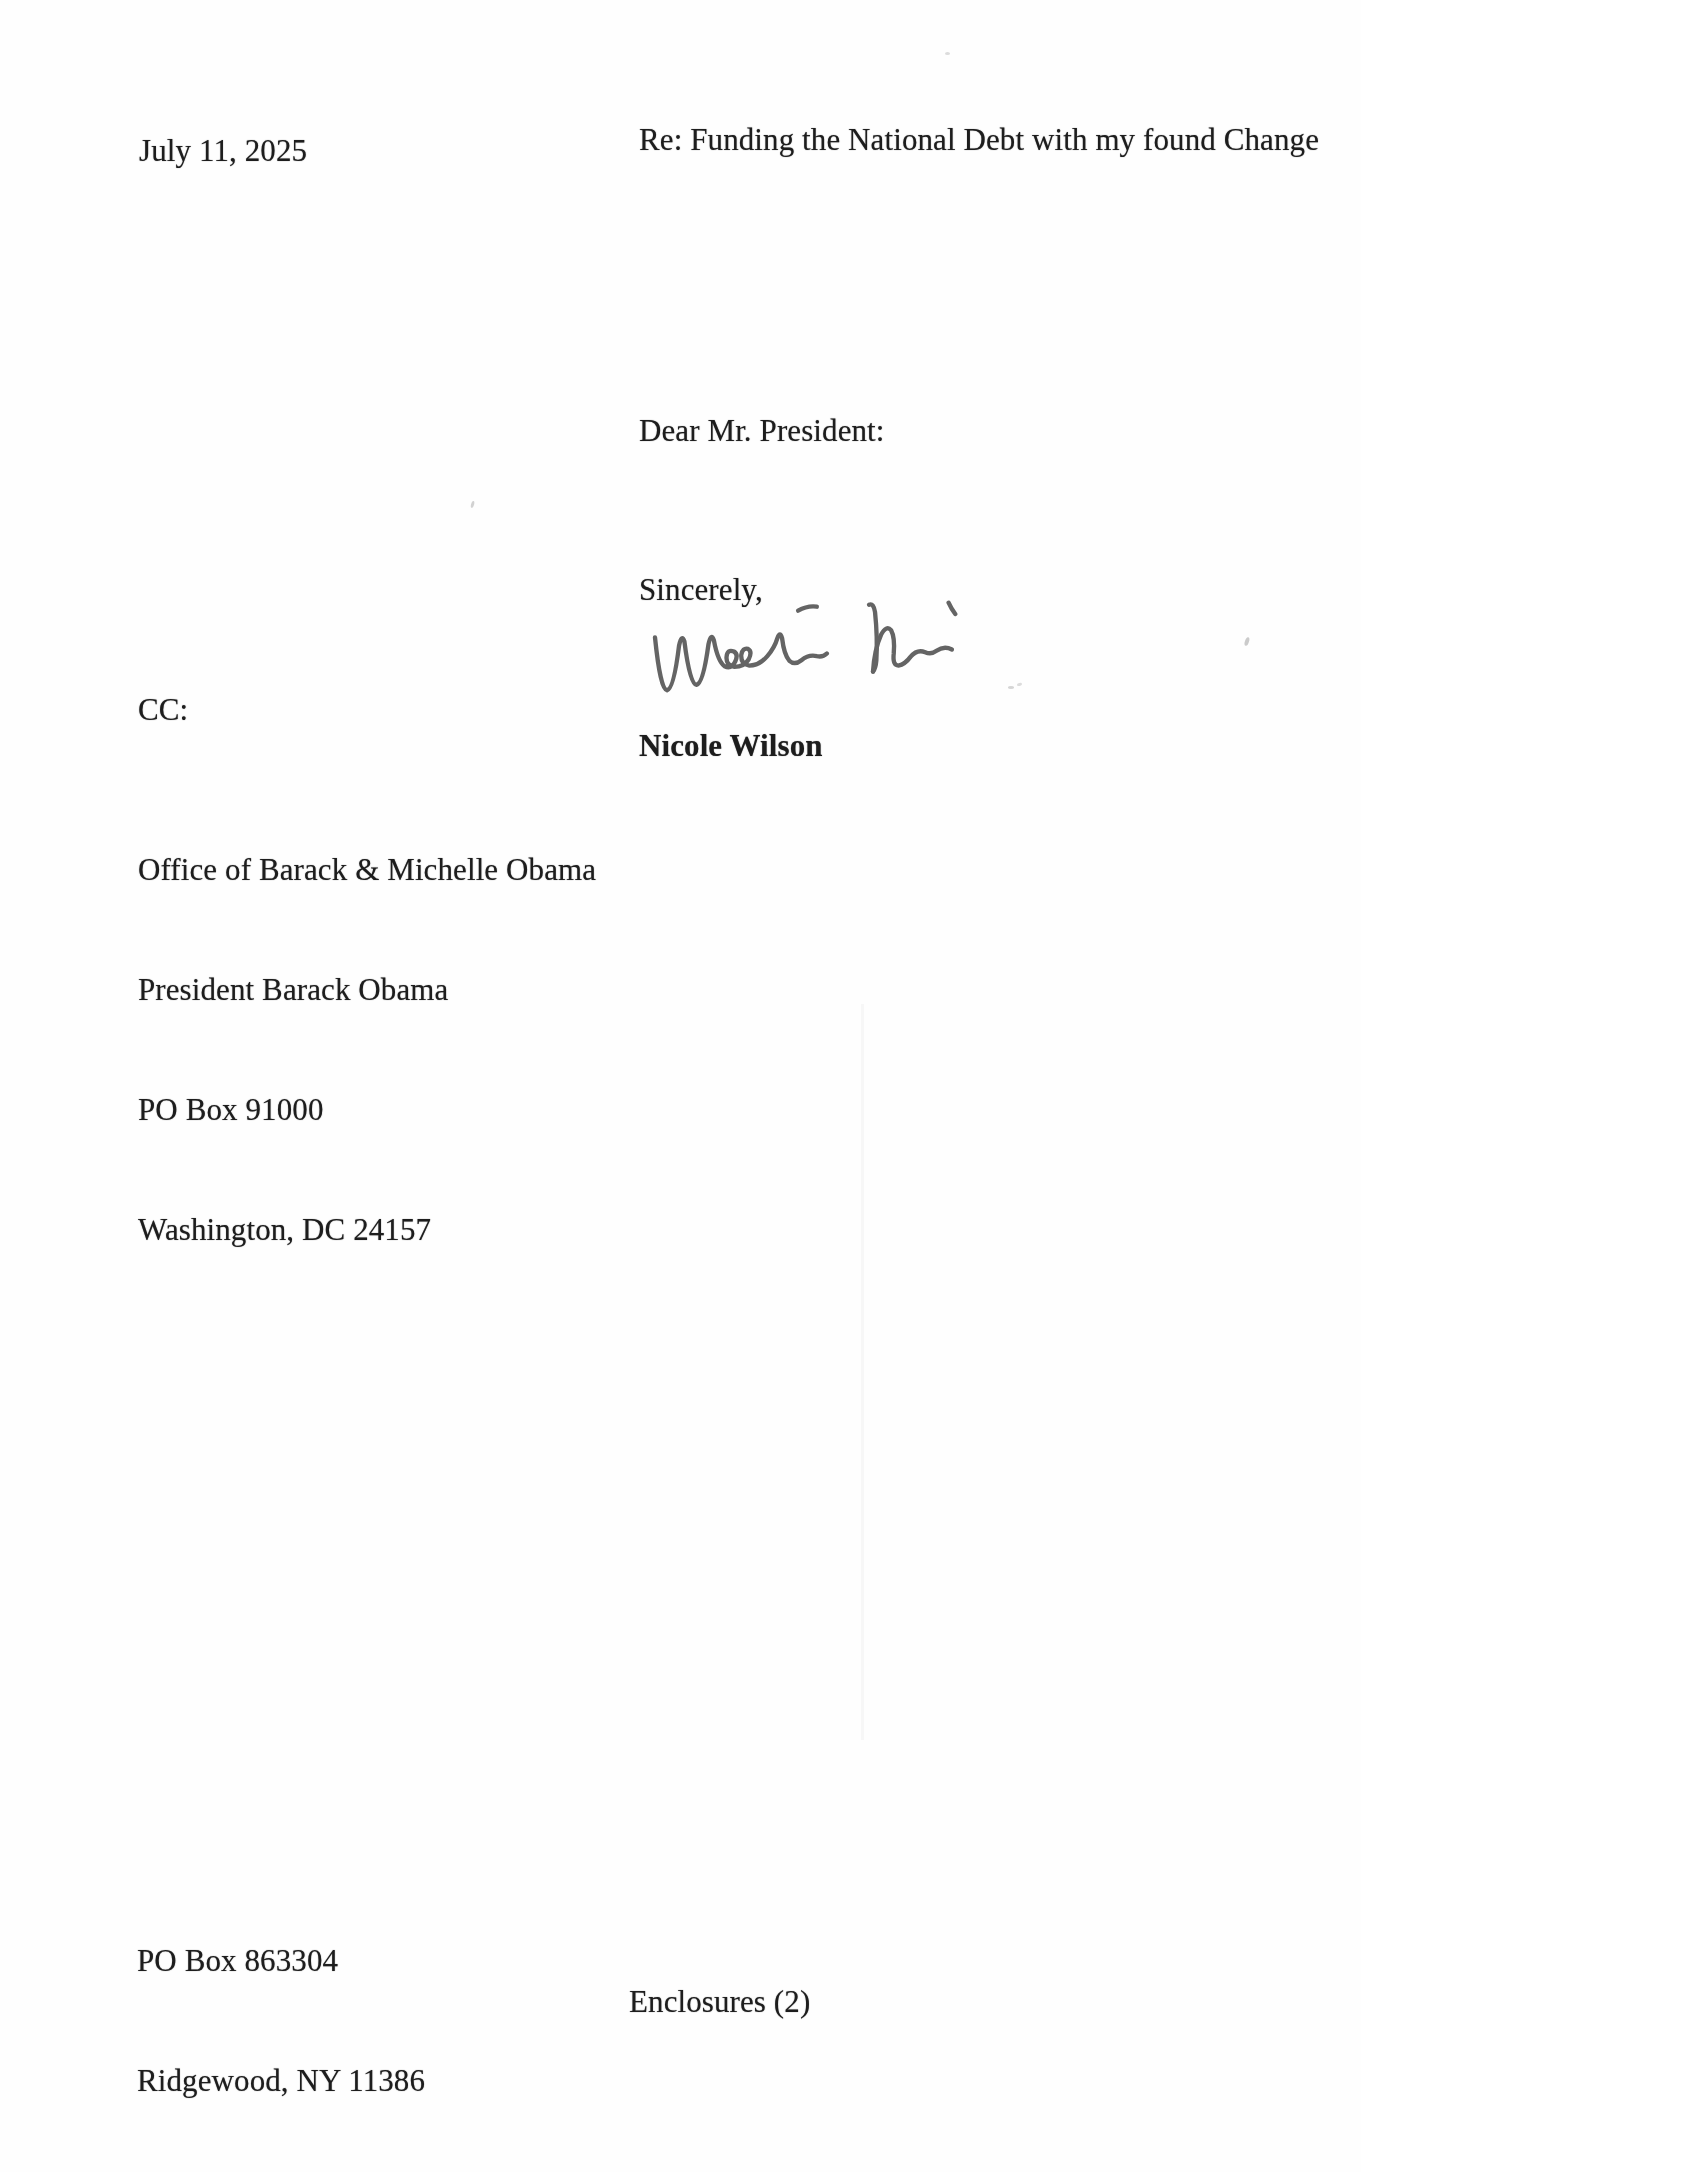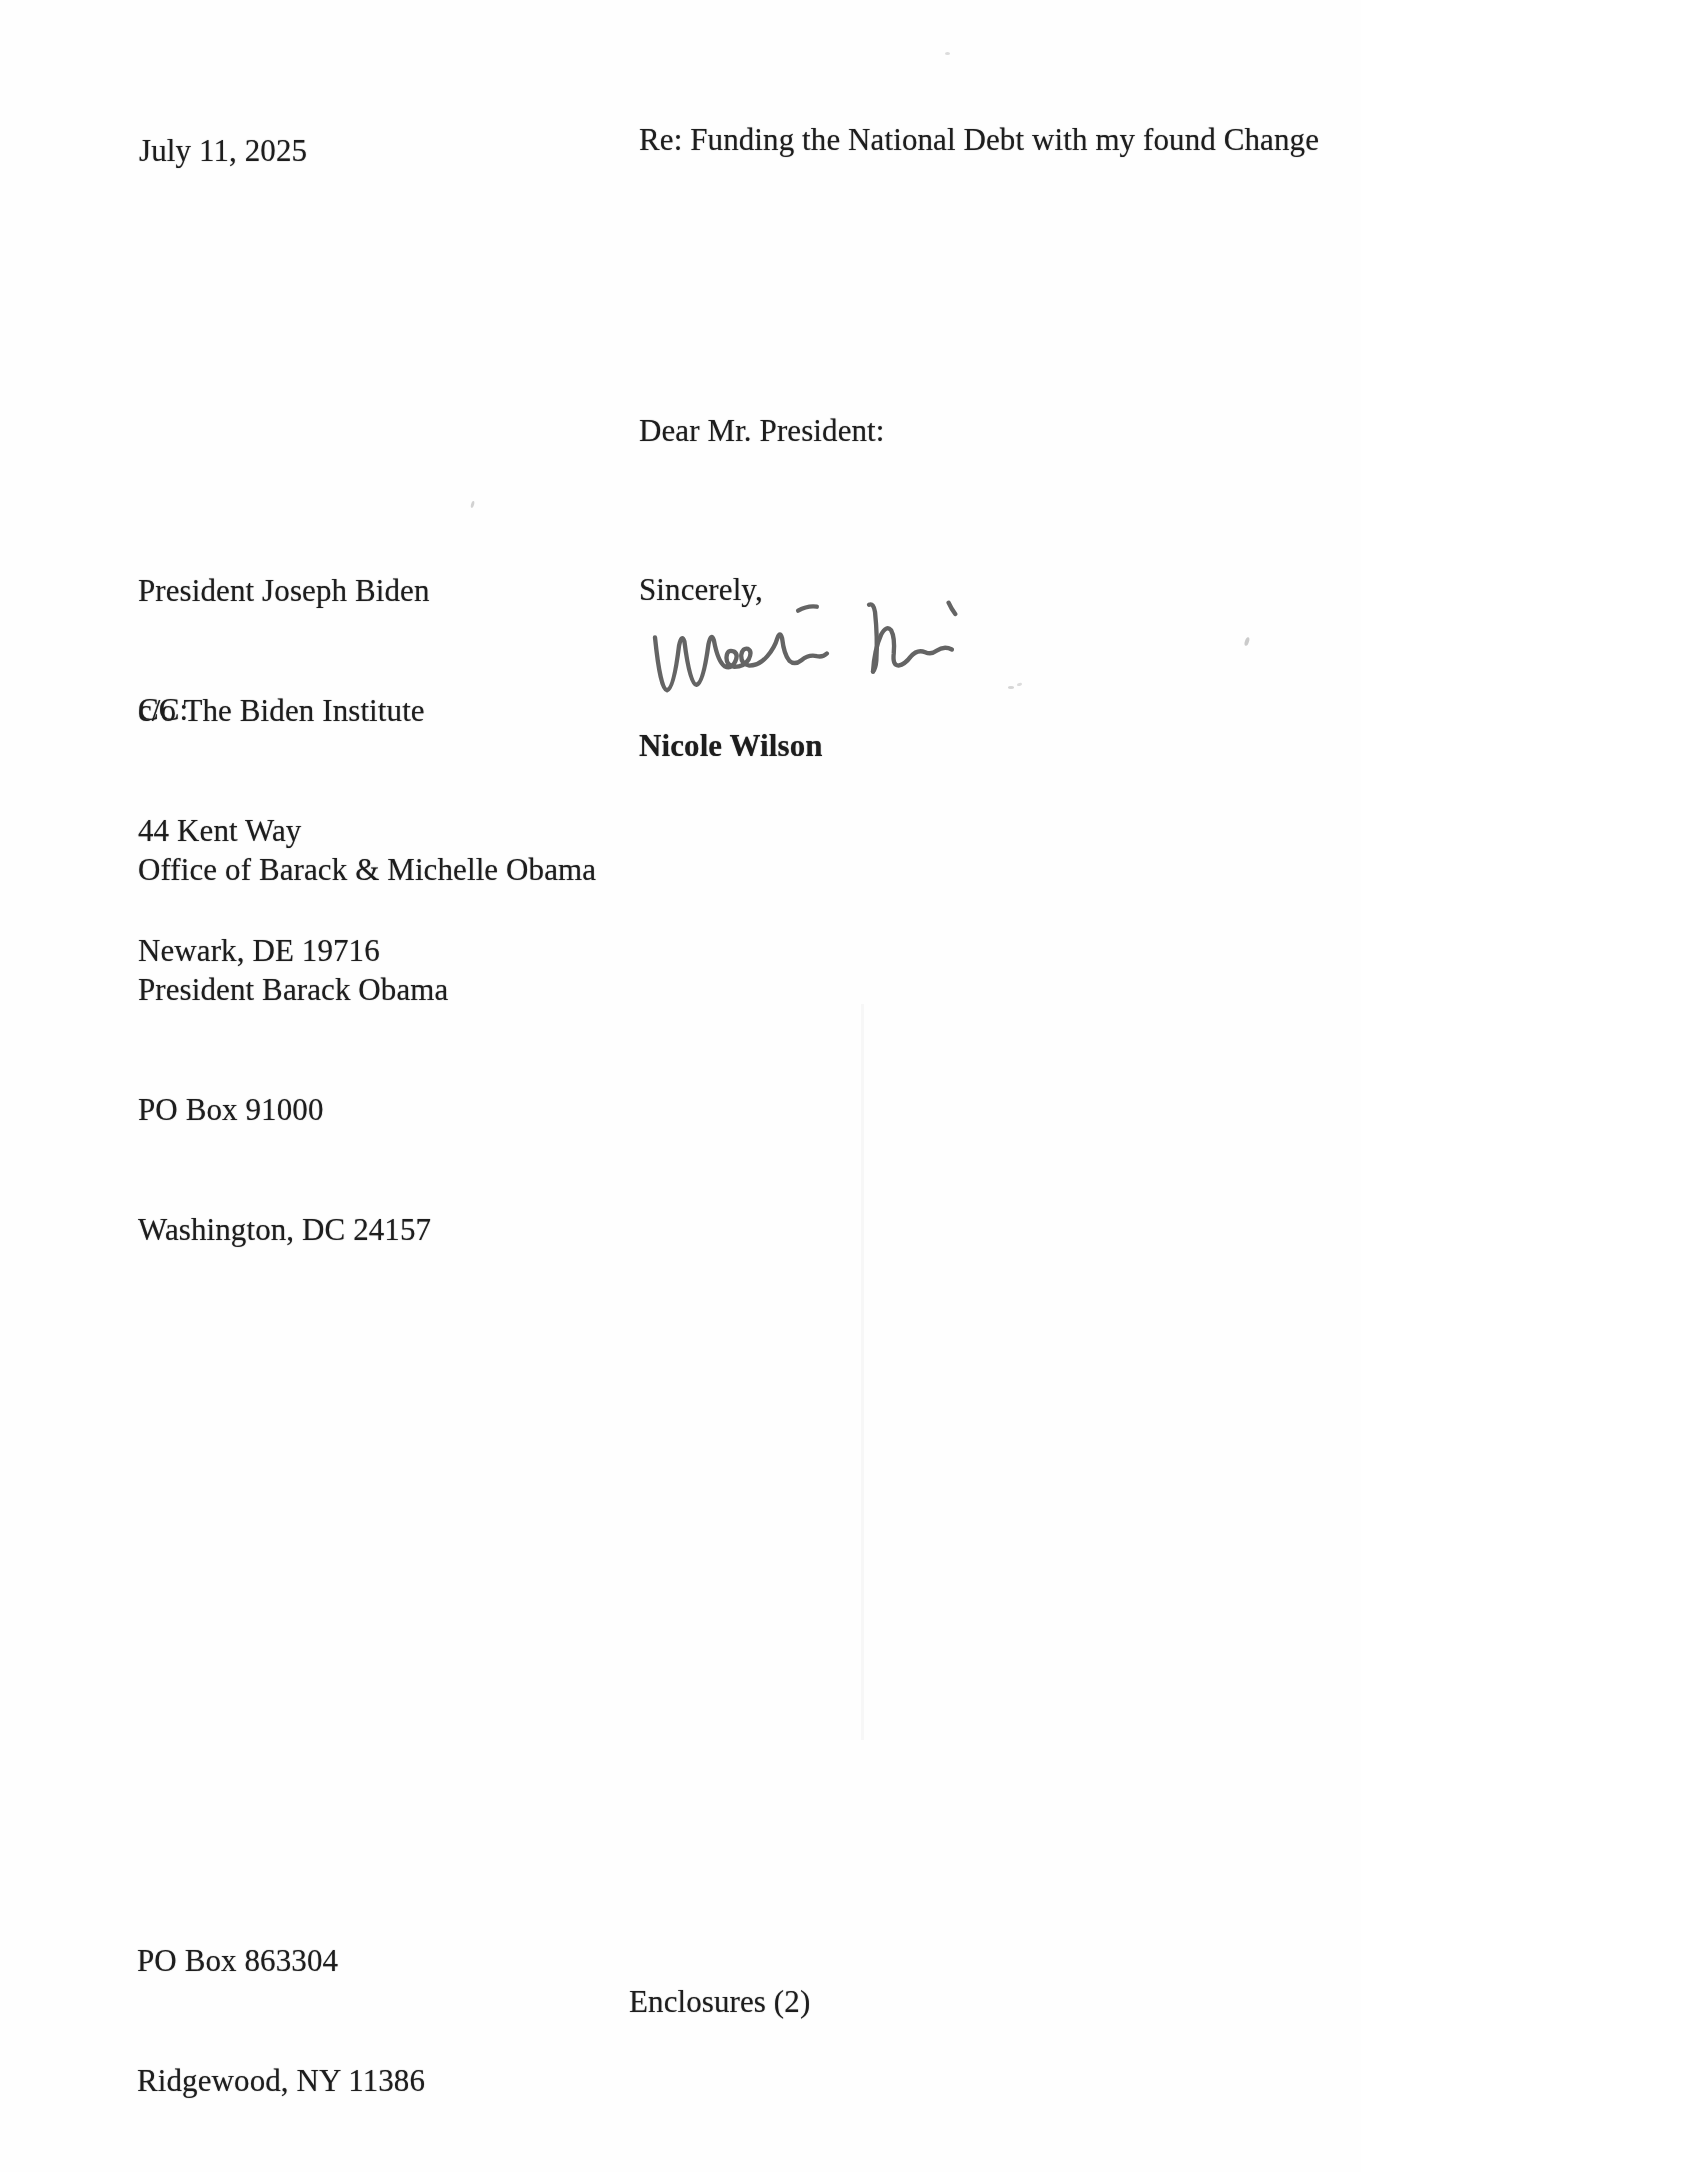--- a/index.html
+++ b/index.html
@@ -38,26 +38,20 @@
   }
 </style>
 </head>
 <body>
 
 <div class="page">
 
   <div class="txt" style="left:139px; top:131px;">July 11, 2025</div>
   <div class="txt" style="left:639px; top:120px;">Re: Funding the National Debt with my found Change</div>
 
-  <div class="txt block" style="left:138px; top:491px;">
-    <div>President Joseph Biden</div>
-    <div>c/o The Biden Institute</div>
-    <div>44 Kent Way</div>
-    <div>Newark, DE 19716</div>
-  </div>
 
   <div class="txt" style="left:138px; top:690px;text-align:right;">CC:</div>
 
   <div class="txt block" style="left:138px; top:770px;">
     <div>Office of Barack &amp; Michelle Obama</div>
     <div>President Barack Obama</div>
     <div>PO Box 91000</div>
     <div>Washington, DC 24157</div>
   </div>
 

